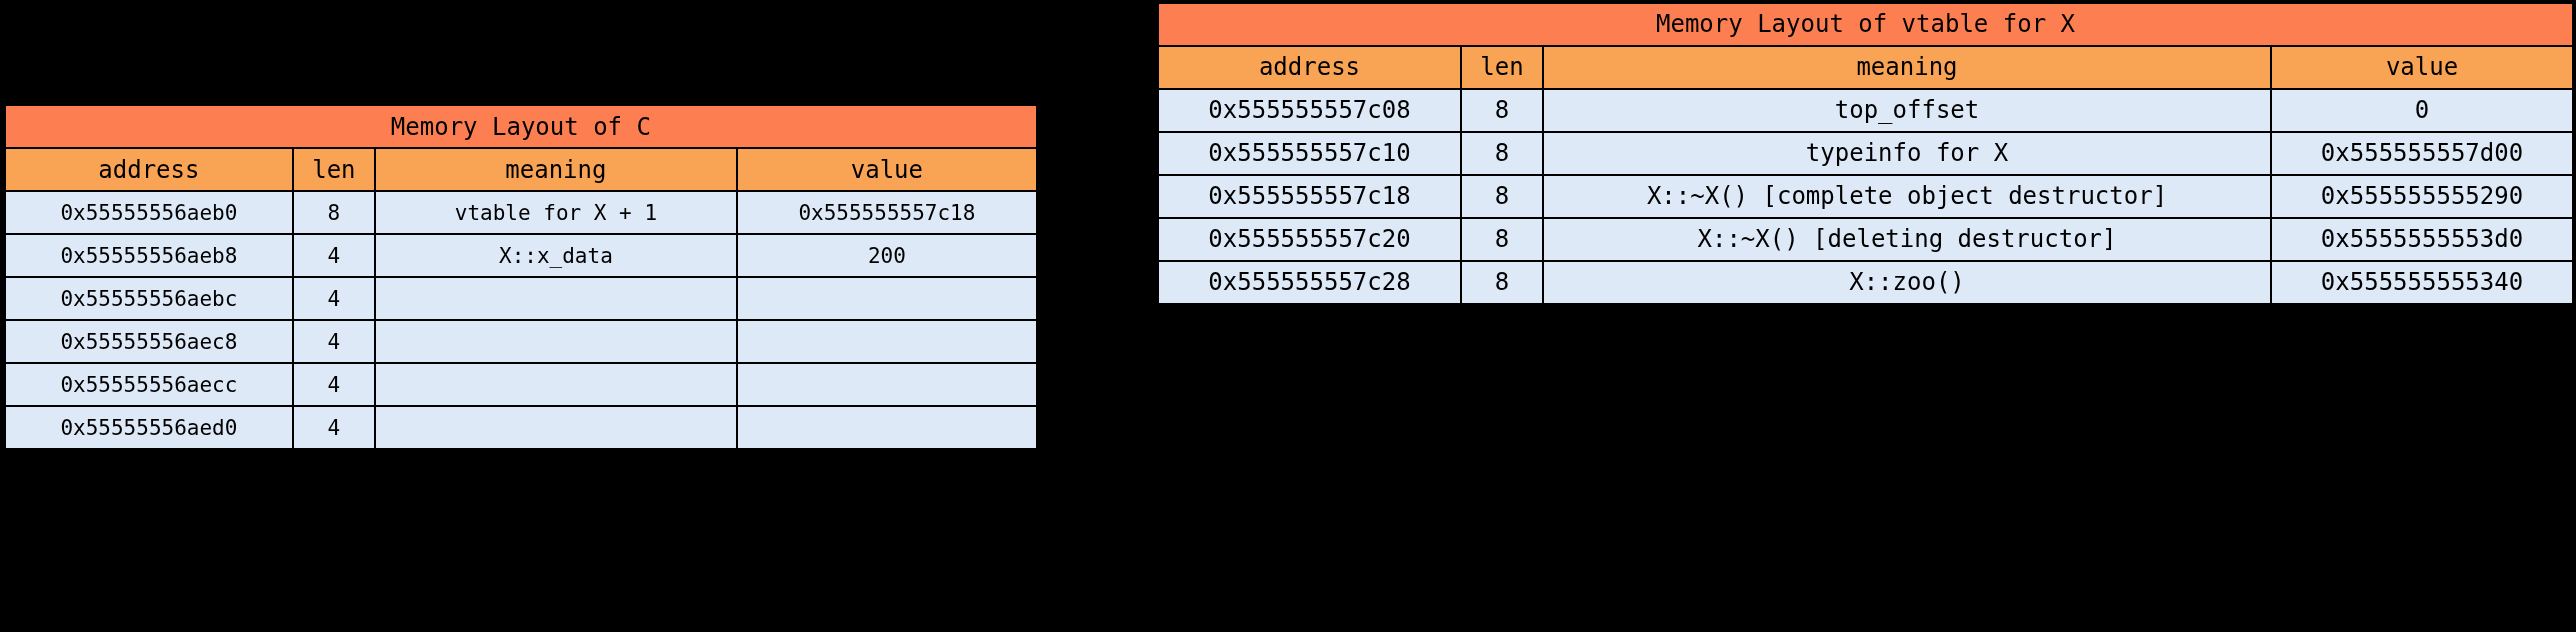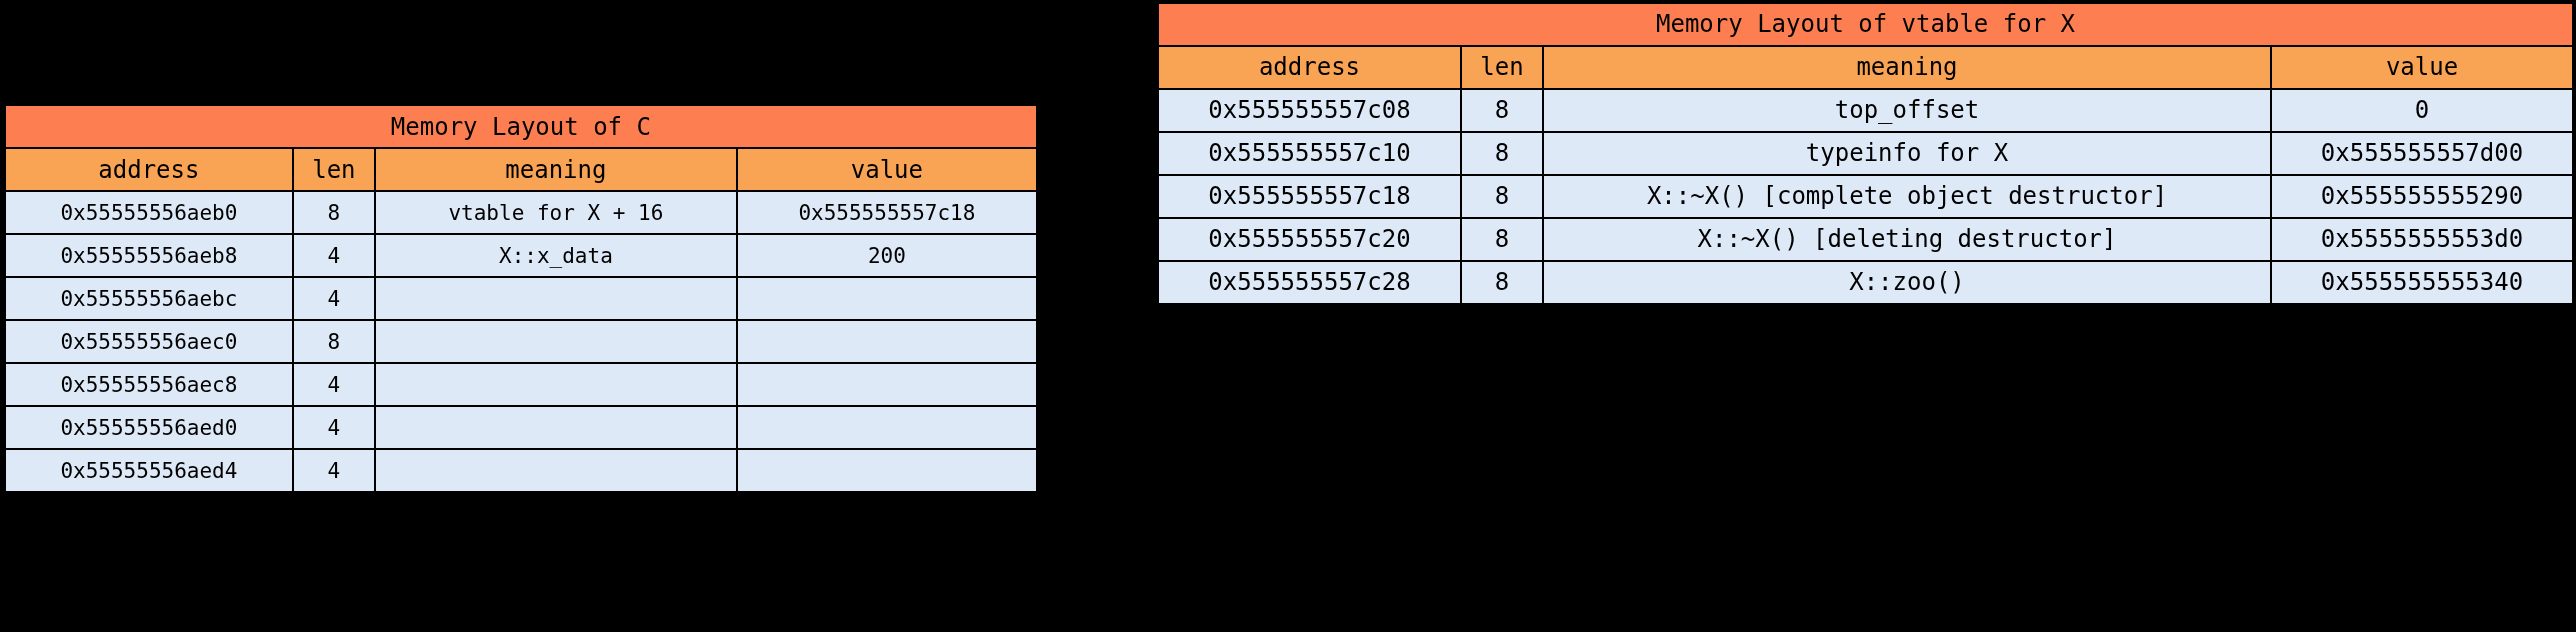--- a/index.html
+++ b/index.html
@@ -86,55 +86,49 @@
     </tr>
     <tr>
       <td class="header-cell">address</td>
       <td class="header-cell">len</td>
       <td class="header-cell">meaning</td>
       <td class="header-cell">value</td>
     </tr>
     <tr>
       <td class="data-cell">0x55555556aeb0</td>
       <td class="data-cell">8</td>
-      <td class="data-cell">vtable for X + 16</td>
+      <td class="data-cell">vtable for X + 1</td>
       <td class="data-cell">0x555555557c18</td>
     </tr>
     <tr>
       <td class="data-cell">0x55555556aeb8</td>
       <td class="data-cell">4</td>
       <td class="data-cell">X::x_data</td>
       <td class="data-cell">200</td>
     </tr>
     <tr>
       <td class="data-cell">0x55555556aebc</td>
       <td class="data-cell">4</td>
       <td class="data-cell"></td>
       <td class="data-cell"></td>
     </tr>
     <tr>
-      <td class="data-cell">0x55555556aec0</td>
-      <td class="data-cell">8</td>
-      <td class="data-cell"></td>
-      <td class="data-cell"></td>
-    </tr>
-    <tr>
       <td class="data-cell">0x55555556aec8</td>
       <td class="data-cell">4</td>
       <td class="data-cell"></td>
       <td class="data-cell"></td>
     </tr>
     <tr>
-      <td class="data-cell">0x55555556aed0</td>
+      <td class="data-cell">0x55555556aecc</td>
       <td class="data-cell">4</td>
       <td class="data-cell"></td>
       <td class="data-cell"></td>
     </tr>
     <tr>
-      <td class="data-cell">0x55555556aed4</td>
+      <td class="data-cell">0x55555556aed0</td>
       <td class="data-cell">4</td>
       <td class="data-cell"></td>
       <td class="data-cell"></td>
     </tr>
   </tbody>
 </table>
 
 <table class="mem-table" id="table-vtable">
   <colgroup>
     <col class="v-address">

